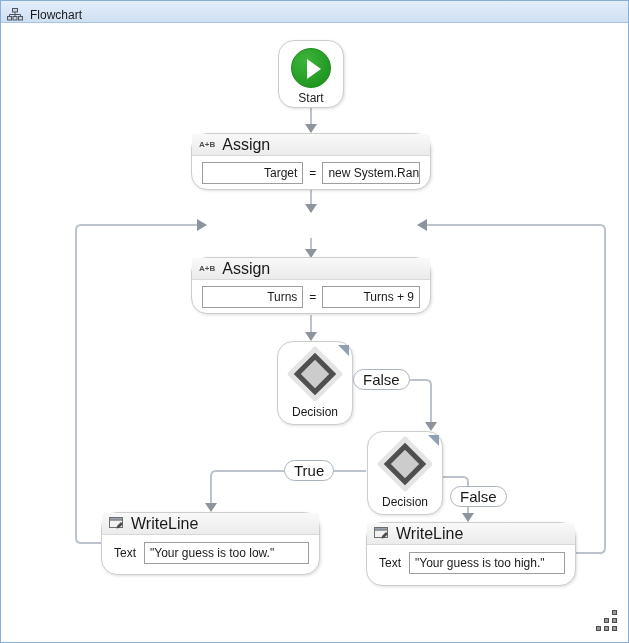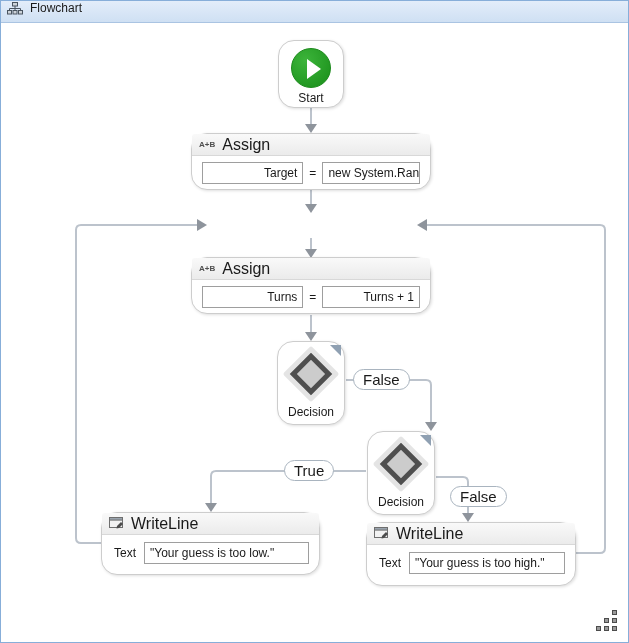--- a/index.html
+++ b/index.html
@@ -3,21 +3,21 @@
 <meta charset="utf-8">
 <style>
   * { margin:0; padding:0; box-sizing:border-box; }
   html,body { width:629px; height:643px; }
   body { font-family:"Liberation Sans", sans-serif; font-size:12px; color:#1a1a1a; background:#fff; }
 
   .window { position:relative; width:629px; height:643px; border:1px solid #87aed9; background:#fff; overflow:hidden; }
 
   .titlebar { position:absolute; left:0; top:0; width:627px; height:22px;
     background:linear-gradient(#e3edfa,#cfe0f3); border-bottom:1px solid #aac4e2;
-    display:flex; align-items:flex-start; padding:0 6px; gap:7px; z-index:5; }
+    display:flex; align-items:flex-end; padding:0 6px; gap:7px; z-index:5; }
   .titlebar .title { font-size:12px; color:#1a1a1a; }
 
   .connector-layer { position:absolute; left:0; top:0; z-index:1; }
 
   .node { position:absolute; background:#fff; border:1px solid #cdcdcd; border-radius:16px;
     box-shadow:1px 1px 3px rgba(0,0,0,.13); z-index:2; }
 
   .activity-header { display:flex; align-items:center; gap:7px; height:22px; padding:0 7px;
     background:linear-gradient(#f9f9f9,#ebebeb); border-bottom:1px solid #d8d8d8;
     border-radius:3px 3px 0 0; }
@@ -37,21 +37,21 @@
     border-left:14px solid #fff; border-top:10px solid transparent; border-bottom:10px solid transparent; }
   .start-label { margin-top:3px; font-size:12px; }
 
   
   .prompt-node { left:212px; top:211px; width:201px; height:25px;
     background:linear-gradient(#f8f8f8,#ececec); border:1px solid #c9c9c9; border-radius:3px;
     display:flex; align-items:center; gap:8px; padding:0 8px; position:absolute; z-index:2;
     box-shadow:1px 1px 2px rgba(0,0,0,.10); }
 
   
-  .decision-node { width:68px; height:84px; }
+  .decision-node { width:76px; height:84px; }
   .decision1 { left:276px; top:340px; }
   .decision2 { left:366px; top:430px; }
   .collapse-tri { position:absolute; top:3px; right:3px; width:0; height:0;
     border-left:11px solid transparent; border-top:11px solid #8fa0b2; }
   .diamond-area { width:46px; height:46px; margin:9px auto 0; position:relative; }
   .diamond-outer { position:absolute; left:3px; top:3px; width:40px; height:40px;
     transform:rotate(45deg); background:#e4e4e4; border-radius:2px; }
   .diamond-inner { position:absolute; left:8px; top:8px; width:30px; height:30px;
     transform:rotate(45deg); background:#cccccc; border:5px solid #4f4f4f; }
   .decision-label { text-align:center; margin-top:8px; font-size:12px; }
@@ -141,21 +141,21 @@
 
 
   <div class="node" style="left:190px; top:256px; width:240px; height:57px;">
     <div class="activity-header">
       <span class="icon-ab">A+B</span>
       <span class="activity-title">Assign</span>
     </div>
     <div class="activity-body">
       <div class="textbox" style="width:108px;">Turns</div>
       <span>=</span>
-      <div class="textbox" style="width:104px;">Turns + 1</div>
+      <div class="textbox" style="width:104px;">Turns + 9</div>
     </div>
   </div>
 
   <div class="node decision-node decision1">
     <div class="collapse-tri"></div>
     <div class="diamond-area">
       <div class="diamond-outer"></div>
       <div class="diamond-inner"></div>
     </div>
     <div class="decision-label">Decision</div>

